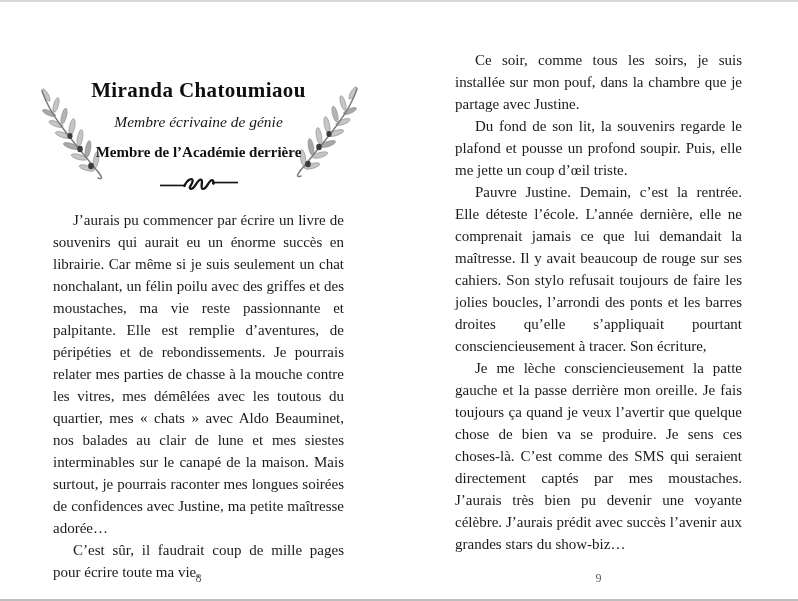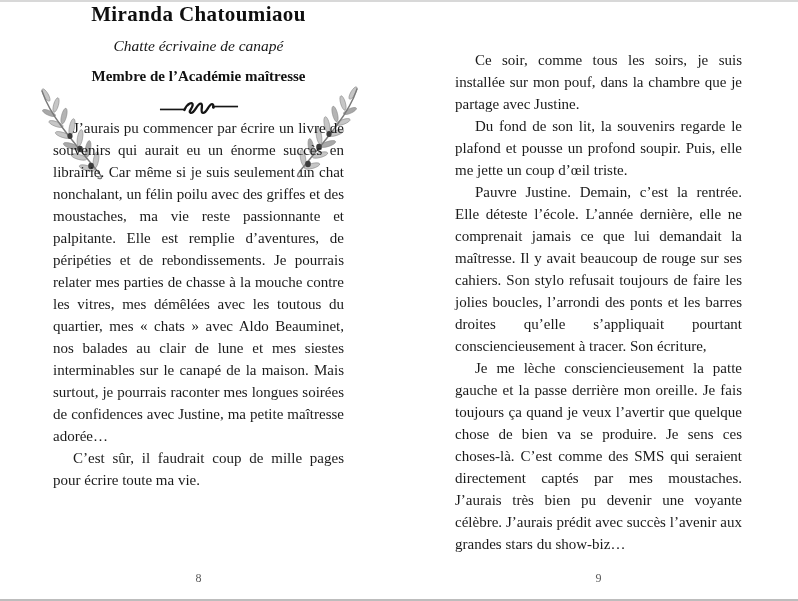--- a/index.html
+++ b/index.html
@@ -11,28 +11,28 @@
     border-top:2px solid #d8d8d8;
     border-bottom:2px solid #bdbdbd;
     overflow:hidden;
     font-family:"Liberation Serif","DejaVu Serif",serif;
     color:#1a1a1a;
   }
   .page{position:absolute;top:0;height:100%;}
   .page-left{left:53px;width:291px;}
   .page-right{left:455px;width:287px;}
 
-  .chapter-header{text-align:center;}
+  .chapter-header{padding-top:76px;text-align:center;}
   .title{font-size:21px;font-weight:700;letter-spacing:0.4px;color:#0f0f0f;line-height:24px;}
   .subtitle{margin-top:10px;font-size:15.5px;font-style:italic;line-height:19px;color:#161616;}
   .affiliation{margin-top:12px;font-size:15px;font-weight:700;line-height:18px;color:#111111;}
   .divider-wrap{margin-top:14px;height:18px;}
 
   .body-text{text-align:justify;font-size:15px;line-height:22px;hyphens:auto;}
-  .page-left .body-text{}
+  .page-left .body-text{margin-top:16px;}
   .page-right .body-text{padding-top:47px;}
   .body-text p{margin:0;text-indent:20px;}
 
   .page-number{
     position:absolute;top:569px;left:0;width:100%;
     text-align:center;font-size:12px;color:#5a5a5a;
   }
 
   .branch{position:absolute;width:70px;height:96px;}
   .branch-left{left:36px;top:85px;transform:scaleX(-1);}
@@ -98,22 +98,22 @@
         <ellipse cx="15" cy="79" rx="2.8" ry="3.2"></ellipse>
         <ellipse cx="26" cy="62" rx="2.8" ry="3.2"></ellipse>
         <ellipse cx="36" cy="49" rx="2.6" ry="3"></ellipse>
       </g>
     </svg>
   </div>
 
   <div class="page page-left">
     <div class="chapter-header">
       <div class="title">Miranda Chatoumiaou</div>
-      <div class="subtitle">Chatte écrivaine de canapé</div>
-      <div class="affiliation">Membre de l’Académie maîtresse</div>
+      <div class="subtitle">Membre écrivaine de génie</div>
+      <div class="affiliation">Membre de l’Académie derrière</div>
       <div class="divider-wrap">
         <svg width="82" height="18" viewBox="0 0 84 18" aria-hidden="true">
           <g stroke="#161616" fill="none">
             <path d="M2,10.5 L28,10.5" stroke-width="1.7"></path>
             <path d="M56,7.5 L82,7.5" stroke-width="1.7"></path>
             <path d="M27,11 C30,4 36,2 35.5,6 C35,10 30.5,13 33.5,14 C37.5,15 40,4 44,4.5 C47,5 42.5,13.5 46,14 C50,14.5 52,4.5 55.5,5 C58,5.4 55.5,9.5 57,8.5" stroke-width="2.4" stroke-linecap="round"></path>
           </g>
         </svg>
       </div>
     </div>

